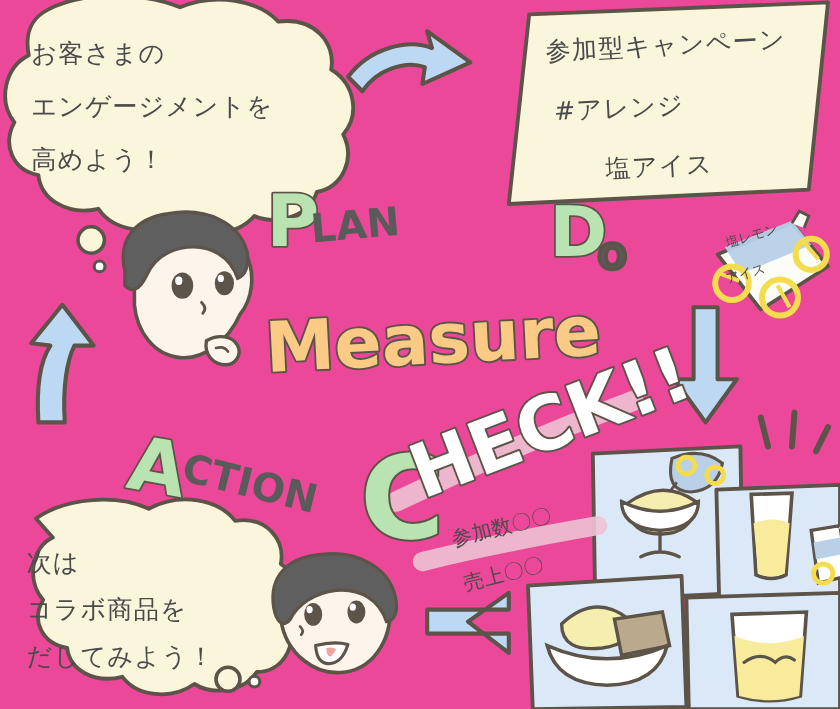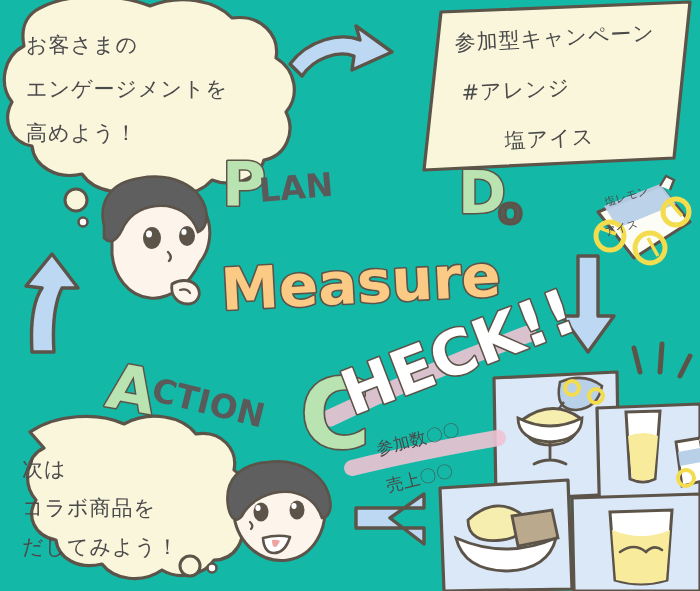--- a/index.html
+++ b/index.html
@@ -1,17 +1,17 @@
 <!DOCTYPE html>
 <html><head>
 <meta charset="utf-8">
 <style>
   html,body{margin:0;padding:0;background:#fff;}
   body{font-family:"DejaVu Sans","Liberation Sans",sans-serif;}
-  #stage{position:relative;width:700px;height:591px;background:#14b8a6;overflow:hidden;}
+  #stage{position:relative;width:700px;height:591px;background:#ec4899;overflow:hidden;}
   #stage svg{position:absolute;left:0;top:0;}
 
   .jp{font-family:"DejaVu Sans","Liberation Sans",sans-serif;fill:#4a4a4a;}
   .bubble-txt{font-size:21px;letter-spacing:1px;}
   .note-txt{font-size:21px;letter-spacing:1px;}
   .small-anno{font-size:17px;}
   .lat-big{font-family:"DejaVu Sans","Liberation Sans",sans-serif;font-weight:bold;}
   .lat-small{font-family:"DejaVu Sans","Liberation Sans",sans-serif;font-weight:bold;fill:#5a5a5a;}
   .measure-txt{font-family:"DejaVu Sans","Liberation Sans",sans-serif;font-weight:bold;font-size:58px;
      fill:#fbcb86;stroke:#5c5349;stroke-width:3.2;paint-order:stroke fill;stroke-linejoin:round;}

